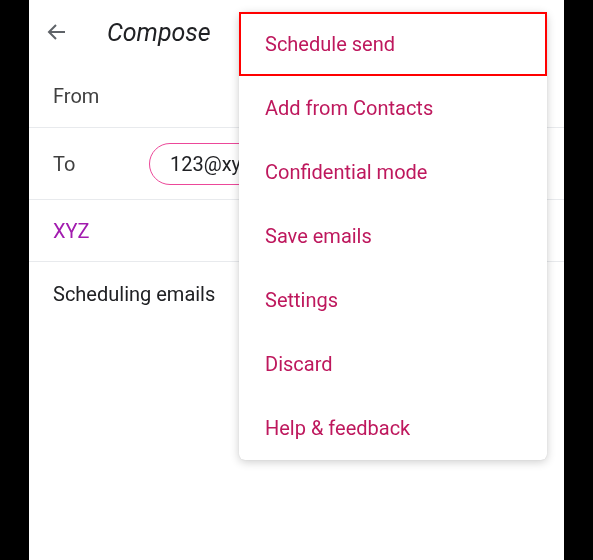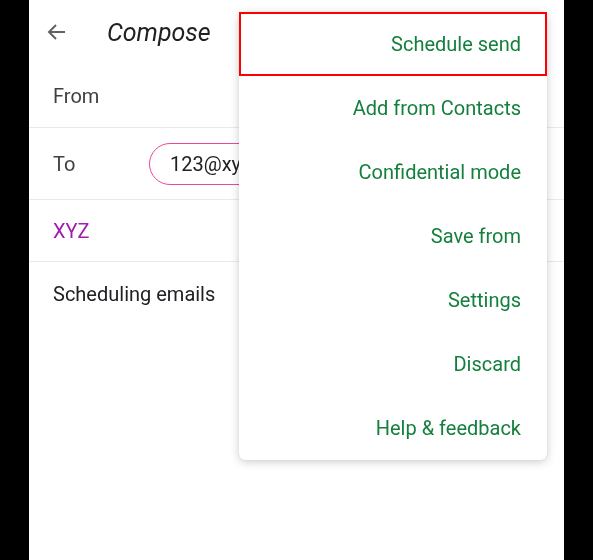--- a/index.html
+++ b/index.html
@@ -95,23 +95,22 @@
       top: 12px;
       width: 308px;
       background: #fff;
       border-radius: 6px;
       box-shadow: 0 2px 10px rgba(0,0,0,0.2), 0 0 1px rgba(0,0,0,0.15);
       z-index: 10;
     }
     .menu-item {
       padding: 20px 26px;
       font-size: 20px;
-      color: #15803d;
+      color: #be185d;
       cursor: pointer;
-      text-align: right;
     }
     .menu-item.highlighted {
       border: 2px solid #ff0000;
       padding: 18px 24px;
     }
   </style>
 </head>
 <body>
 
 <div class="screen">
@@ -140,17 +139,17 @@
 
   <div class="body-area">
     <span class="body-text">Scheduling emails</span>
   </div>
 </div>
 
 <div class="menu">
   <div class="menu-item highlighted">Schedule send</div>
   <div class="menu-item">Add from Contacts</div>
   <div class="menu-item">Confidential mode</div>
-  <div class="menu-item">Save from</div>
+  <div class="menu-item">Save emails</div>
   <div class="menu-item">Settings</div>
   <div class="menu-item">Discard</div>
   <div class="menu-item">Help &amp; feedback</div>
 </div>
 
 </body></html>

